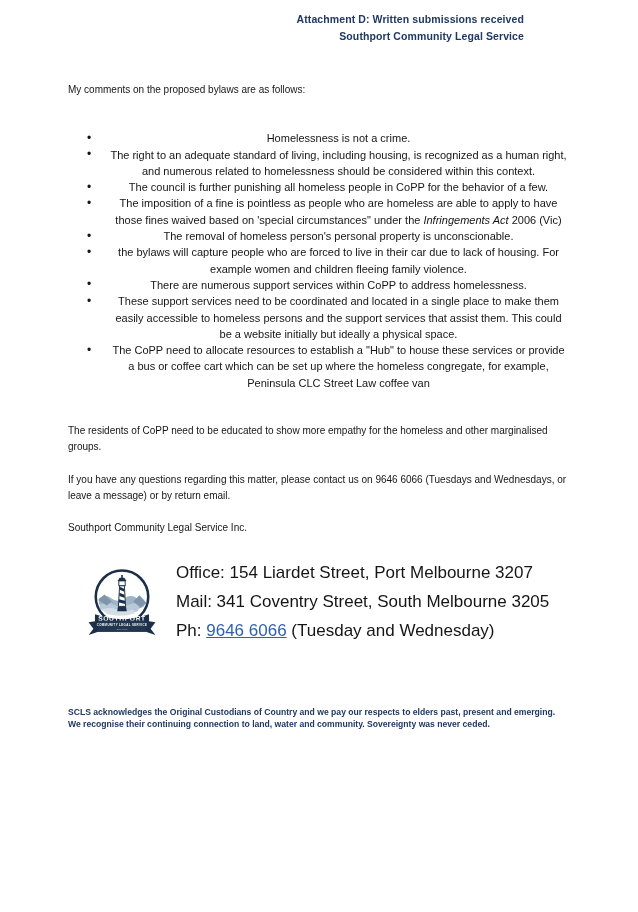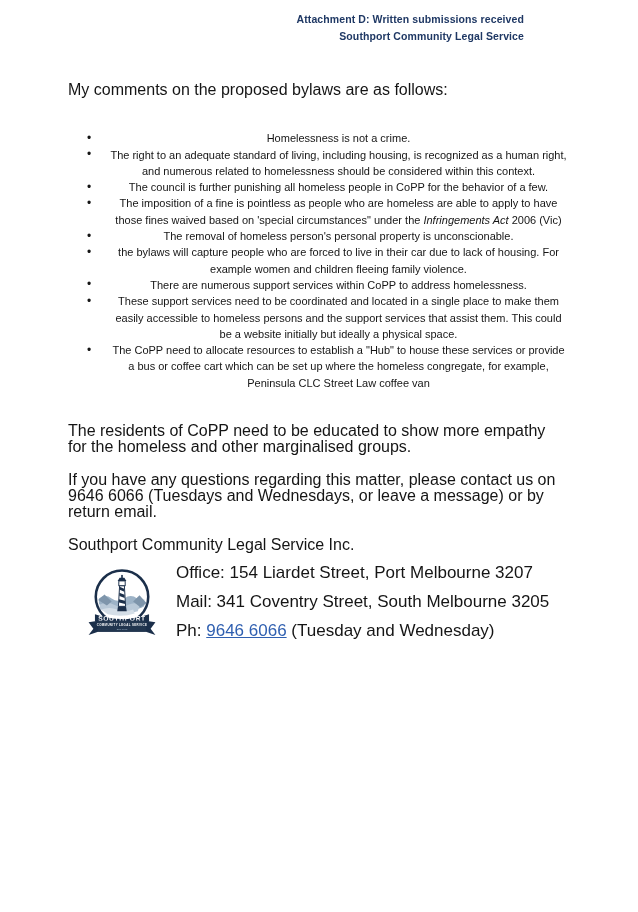--- a/index.html
+++ b/index.html
@@ -35,21 +35,21 @@
 
   
   .body-wrap {
     position: absolute;
     top: 82px;
     left: 68px;
     width: 500px;
   }
   p.para {
     margin: 0;
-    font-size: 16px;
+    font-size: 10px;
     line-height: 16.3px;
     color: #151515;
   }
   .spacer-1 { height: 16px; }
   .spacer-2 { height: 32px; }
 
   ul.bullets {
     margin: 0;
     padding: 0;
     list-style: none;
@@ -198,14 +198,15 @@
       </svg>
     </div>
 
     <div class="contact-lines">
       <div class="cline">Office: 154 Liardet Street, Port Melbourne 3207</div>
       <div class="cline">Mail: 341 Coventry Street, South Melbourne 3205</div>
       <div class="cline"><span>Ph: </span><a class="phone-link" href="#">9646 6066</a><span> (Tuesday and Wednesday)</span></div>
     </div>
   </div>
 
+  <div class="ack">SCLS acknowledges the Original Custodians of Country and we pay our respects to elders past, present and emerging. We recognise their continuing connection to land, water and community. Sovereignty was never ceded.</div>
 
 </div>
 
 </body></html>

